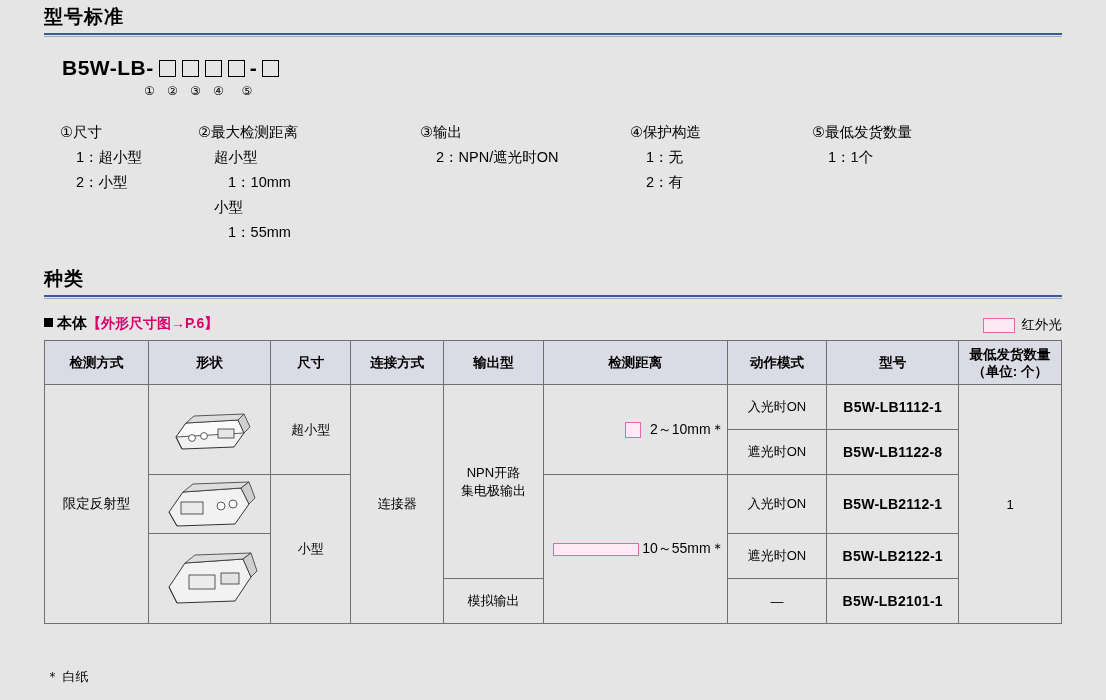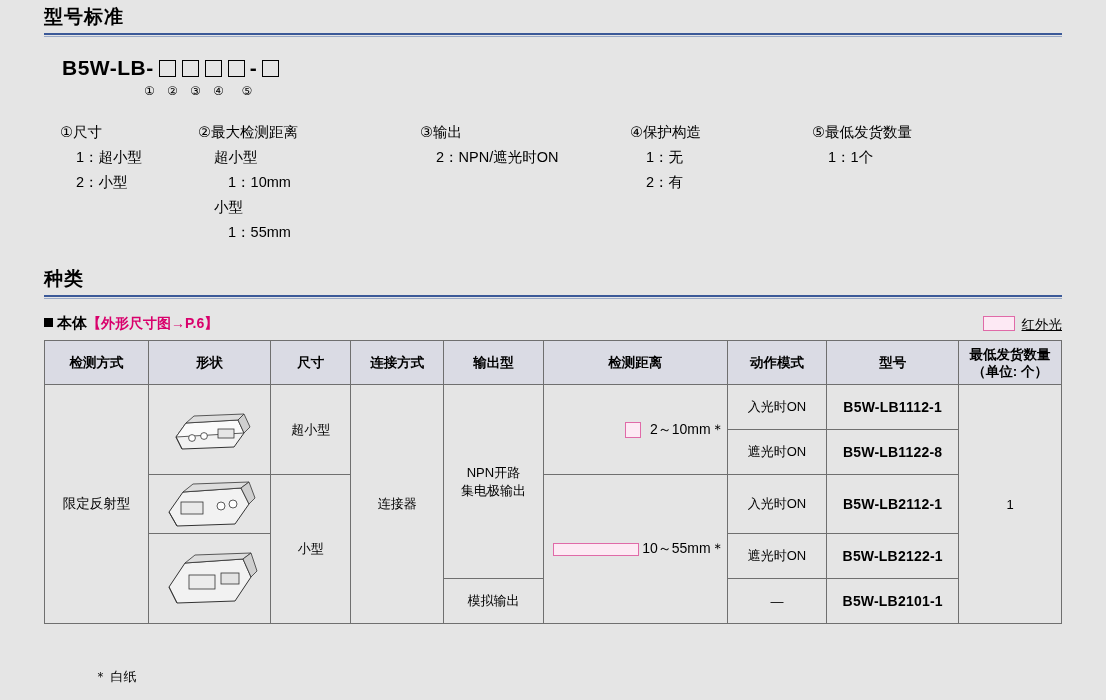--- a/index.html
+++ b/index.html
@@ -116,23 +116,22 @@
     vertical-align: 1px;
   }
   .body-head .ref { color: #d9006c; font-size: 14px; font-weight: bold; }
 
   
   .ir-legend {
     position: absolute;
     right: 44px;
     top: 316px;
     display: flex;
-    align-items: flex-start;
+    align-items: center;
     font-size: 13.5px;
-    text-decoration: underline;
   }
   .ir-swatch {
     width: 32px; height: 15px;
     border: 1px solid #e06aa8;
     background: #fde9f4;
     margin-right: 7px;
   }
 
   
   .tbl {
@@ -187,21 +186,20 @@
     margin-right: 3px;
   }
   .dist-label { font-size: 14px; white-space: nowrap; }
 
   
   .footnote {
     position: absolute;
     left: 46px;
     top: 668px;
     font-size: 13px;
-    margin-left: 48px;
   }
 </style>
 </head>
 <body>
 
 <div class="page">
 
   <div class="section-head" id="sec-model">
     <div class="title">型号标准</div>
     <div class="rule"></div>

